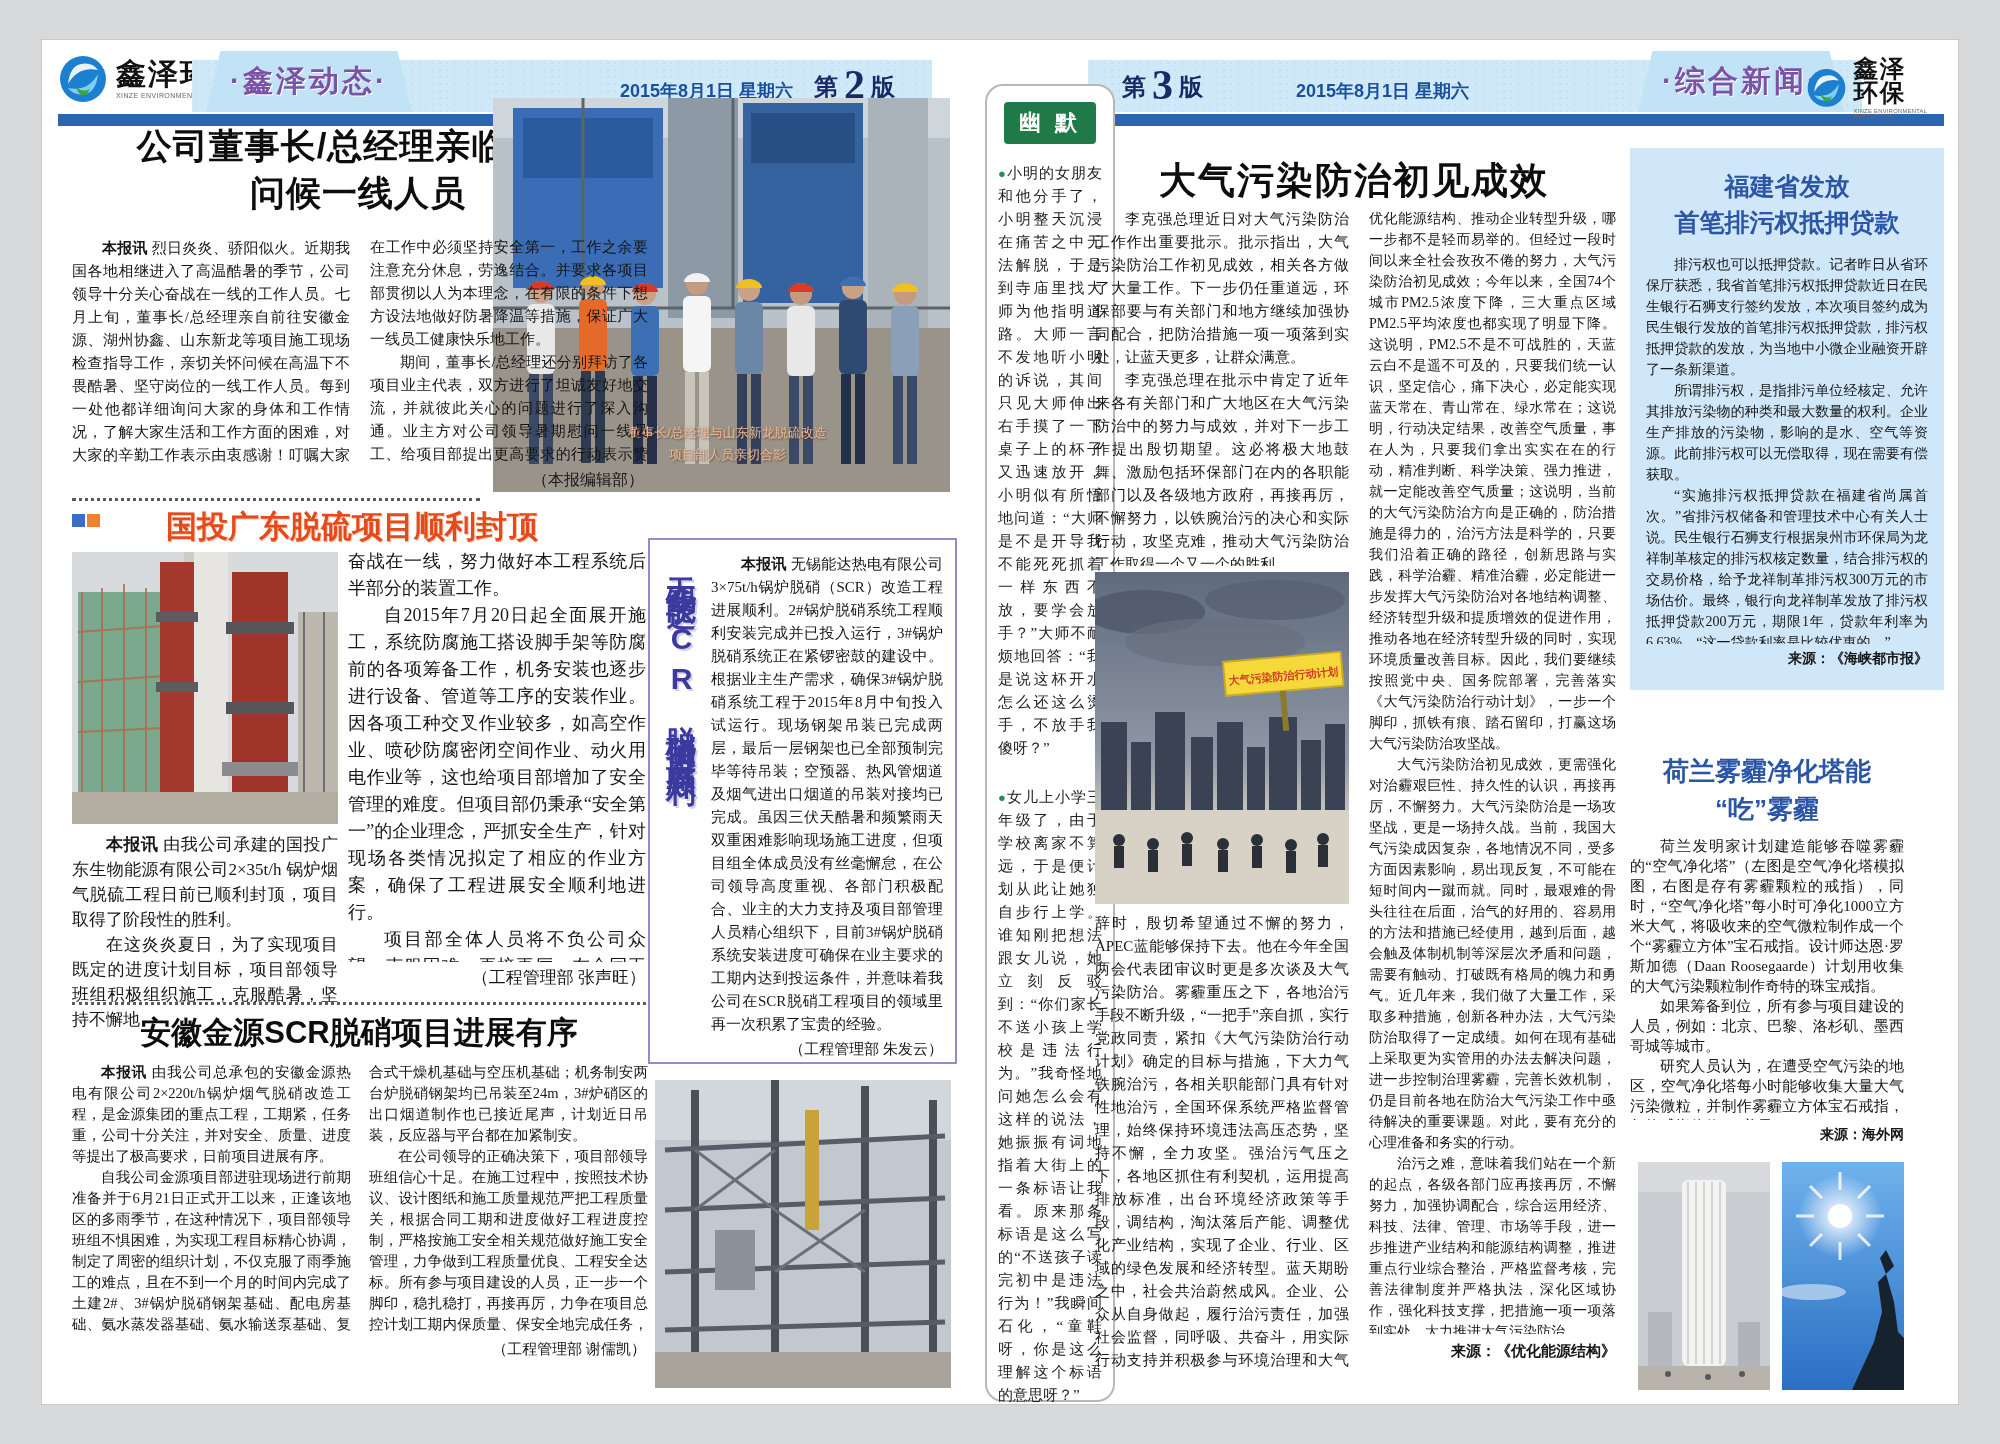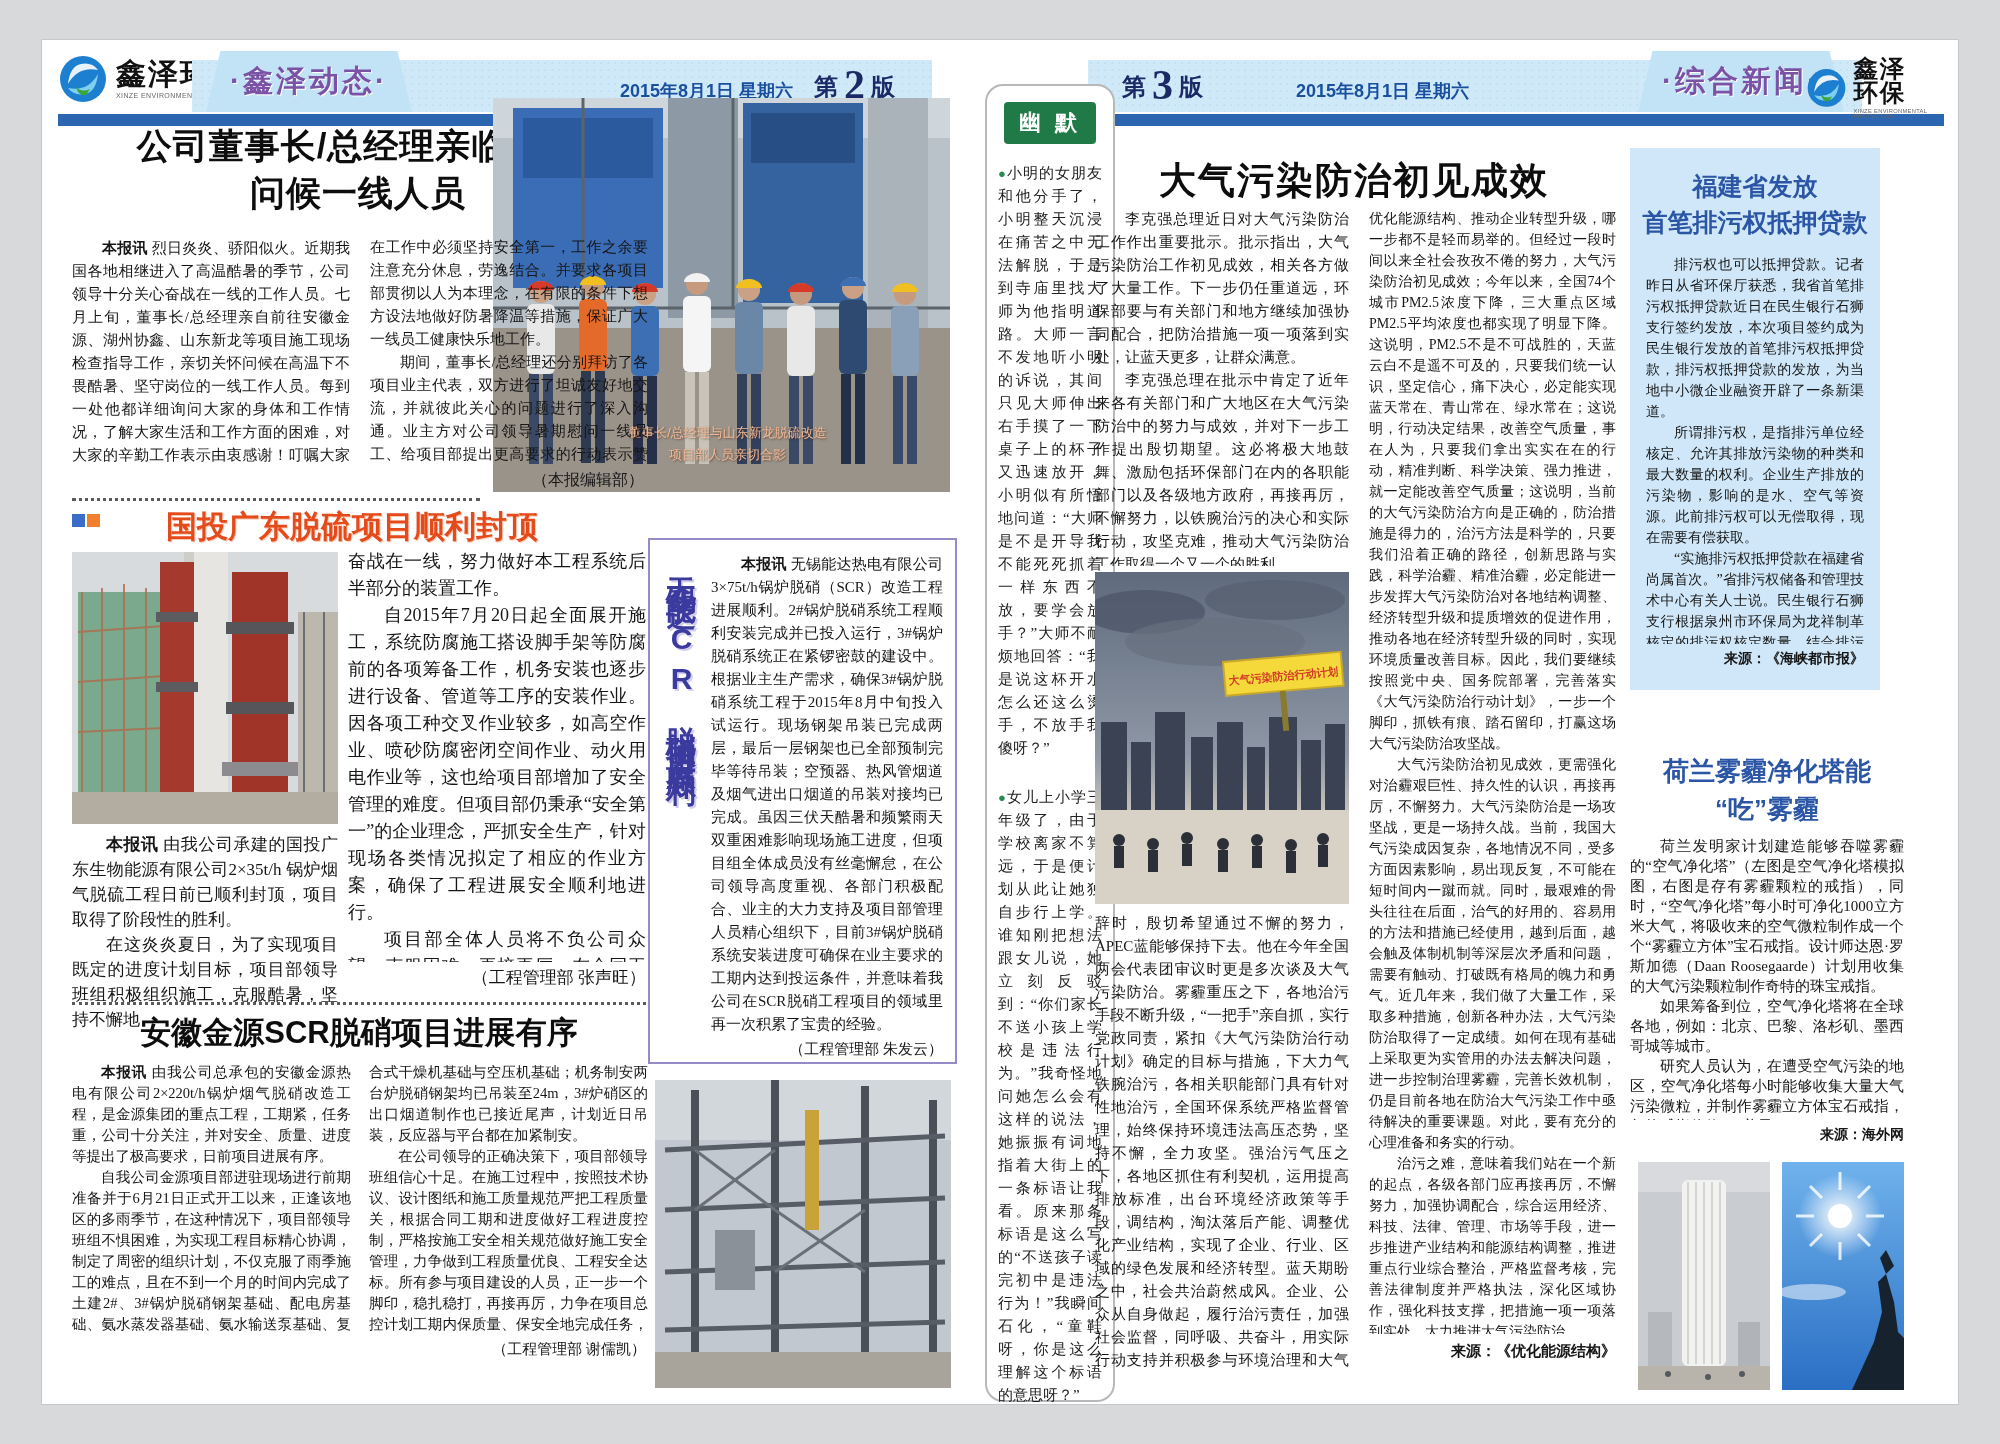--- a/index.html
+++ b/index.html
@@ -364,40 +364,40 @@
   </div>
 
   <div class="abs art" style="left:1327px;top:168px;width:247px;height:1126px;font-size:14px;line-height:21px;">
     <p style="text-indent:0;">优化能源结构、推动企业转型升级，哪一步都不是轻而易举的。但经过一段时间以来全社会孜孜不倦的努力，大气污染防治初见成效；今年以来，全国74个城市PM2.5浓度下降，三大重点区域PM2.5平均浓度也都实现了明显下降。这说明，PM2.5不是不可战胜的，天蓝云白不是遥不可及的，只要我们统一认识，坚定信心，痛下决心，必定能实现蓝天常在、青山常在、绿水常在；这说明，行动决定结果，改善空气质量，事在人为，只要我们拿出实实在在的行动，精准判断、科学决策、强力推进，就一定能改善空气质量；这说明，当前的大气污染防治方向是正确的，防治措施是得力的，治污方法是科学的，只要我们沿着正确的路径，创新思路与实践，科学治霾、精准治霾，必定能进一步发挥大气污染防治对各地结构调整、经济转型升级和提质增效的促进作用，推动各地在经济转型升级的同时，实现环境质量改善目标。因此，我们要继续按照党中央、国务院部署，完善落实《大气污染防治行动计划》，一步一个脚印，抓铁有痕、踏石留印，打赢这场大气污染防治攻坚战。</p>
     <p>大气污染防治初见成效，更需强化对治霾艰巨性、持久性的认识，再接再厉，不懈努力。大气污染防治是一场攻坚战，更是一场持久战。当前，我国大气污染成因复杂，各地情况不同，受多方面因素影响，易出现反复，不可能在短时间内一蹴而就。同时，最艰难的骨头往往在后面，治气的好用的、容易用的方法和措施已经使用，越到后面，越会触及体制机制等深层次矛盾和问题，需要有触动、打破既有格局的魄力和勇气。近几年来，我们做了大量工作，采取多种措施，创新各种办法，大气污染防治取得了一定成绩。如何在现有基础上采取更为实管用的办法去解决问题，进一步控制治理雾霾，完善长效机制，仍是目前各地在防治大气污染工作中亟待解决的重要课题。对此，要有充分的心理准备和务实的行动。</p>
     <p>治污之难，意味着我们站在一个新的起点，各级各部门应再接再厉，不懈努力，加强协调配合，综合运用经济、科技、法律、管理、市场等手段，进一步推进产业结构和能源结构调整，推进重点行业综合整治，严格监督考核，完善法律制度并严格执法，深化区域协作，强化科技支撑，把措施一项一项落到实处，大力推进大气污染防治。</p>
 
   </div>
   <div class="abs byline src" style="left:1327px;top:1302px;width:247px;font-size:15px;">来源：《优化能源结构》</div>
 
-  <div class="abs loanbox" style="left:1588px;top:108px;width:250px;height:542px;">
+  <div class="abs loanbox" style="left:1588px;top:108px;width:314px;height:542px;">
     <div class="h-blue" style="font-size:25px;line-height:36px;padding-top:20px;">
       <div>福建省发放</div>
       <div>首笔排污权抵押贷款</div>
     </div>
     <div class="art" style="padding:14px 16px 0 16px;height:390px;font-size:14px;line-height:21px;">
       <p>排污权也可以抵押贷款。记者昨日从省环保厅获悉，我省首笔排污权抵押贷款近日在民生银行石狮支行签约发放，本次项目签约成为民生银行发放的首笔排污权抵押贷款，排污权抵押贷款的发放，为当地中小微企业融资开辟了一条新渠道。</p>
       <p>所谓排污权，是指排污单位经核定、允许其排放污染物的种类和最大数量的权利。企业生产排放的污染物，影响的是水、空气等资源。此前排污权可以无偿取得，现在需要有偿获取。</p>
       <p>“实施排污权抵押贷款在福建省尚属首次。”省排污权储备和管理技术中心有关人士说。民生银行石狮支行根据泉州市环保局为龙祥制革核定的排污权核定数量，结合排污权的交易价格，给予龙祥制革排污权300万元的市场估价。最终，银行向龙祥制革发放了排污权抵押贷款200万元，期限1年，贷款年利率为6.63%，“这一贷款利率是比较优惠的。”</p>
     </div>
     <div class="byline src" style="padding:6px 16px 0 0;font-size:14px;">来源：《海峡都市报》</div>
   </div>
 
   <div class="abs h-blue" style="left:1588px;top:712px;width:274px;font-size:26px;line-height:38px;">
     <div>荷兰雾霾净化塔能</div>
     <div>“吃”雾霾</div>
   </div>
   <div class="abs art" style="left:1588px;top:796px;width:274px;height:284px;font-size:15px;line-height:20px;">
     <p>荷兰发明家计划建造能够吞噬雾霾的“空气净化塔”（左图是空气净化塔模拟图，右图是存有雾霾颗粒的戒指），同时，“空气净化塔”每小时可净化1000立方米大气，将吸收来的空气微粒制作成一个个“雾霾立方体”宝石戒指。设计师达恩·罗斯加德（Daan Roosegaarde）计划用收集的大气污染颗粒制作奇特的珠宝戒指。</p>
-    <p>如果筹备到位，空气净化塔将在全球各地，例如：北京、巴黎、洛杉矶、墨西哥城等城市。</p>
+    <p>如果筹备到位，所有参与项目建设的人员，例如：北京、巴黎、洛杉矶、墨西哥城等城市。</p>
     <p>研究人员认为，在遭受空气污染的地区，空气净化塔每小时能够收集大量大气污染微粒，并制作雾霾立方体宝石戒指，每枚戒指价值250美元。</p>
 
   </div>
   <div class="abs byline src" style="left:1588px;top:1086px;width:274px;font-size:14px;">来源：海外网</div>
 
   <div class="abs photo" style="left:1596px;top:1122px;width:132px;height:228px;">
     <svg viewBox="0 0 132 228" preserveAspectRatio="none">
       <rect width="132" height="228" fill="#c9ccd0"></rect>
       <rect x="0" y="0" width="132" height="30" fill="#d8dadd"></rect>
       <rect x="44" y="18" width="44" height="186" rx="6" fill="#f2f2f0"></rect>

